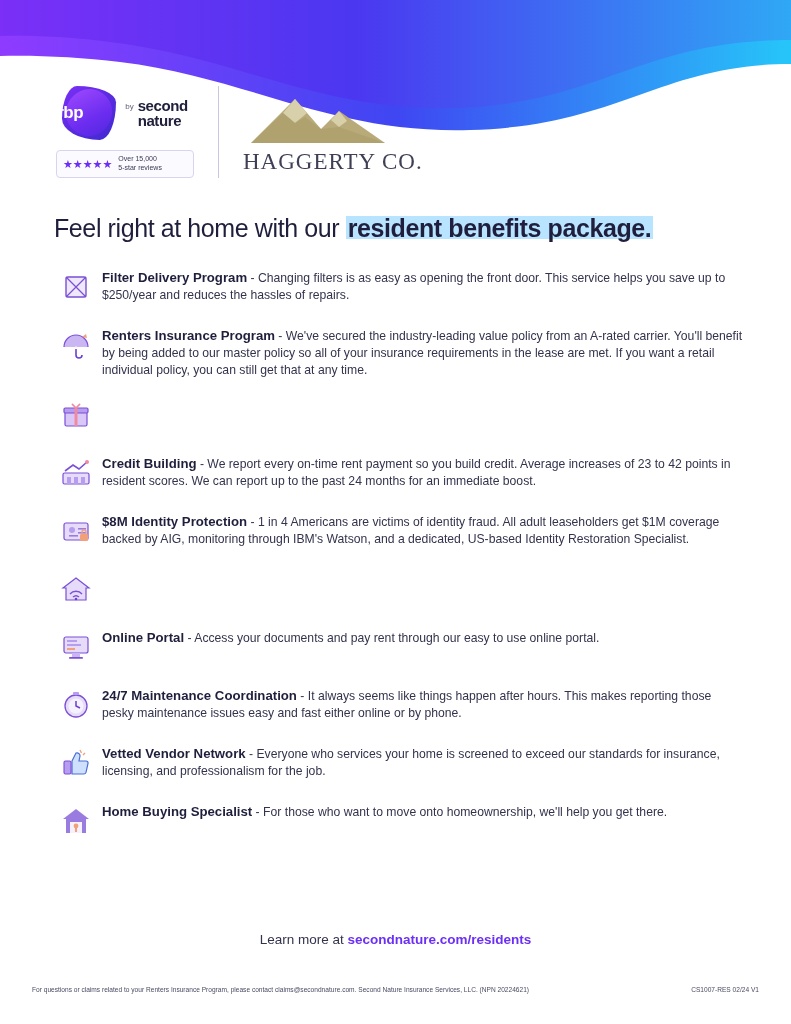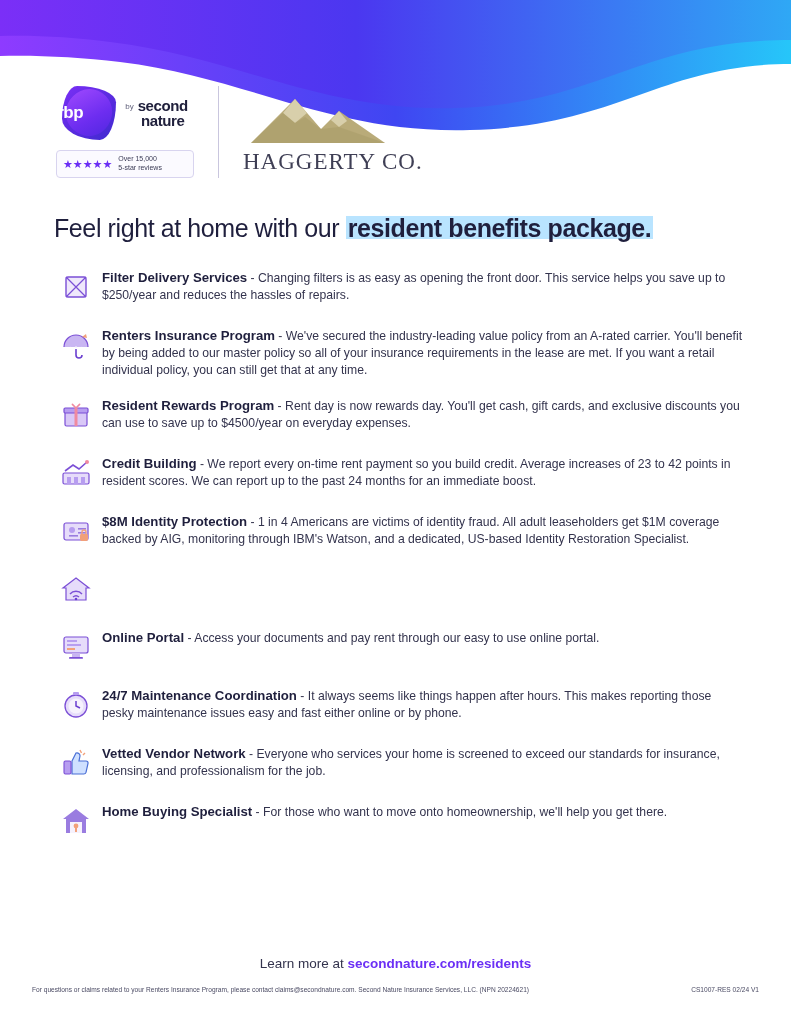--- a/index.html
+++ b/index.html
@@ -80,21 +80,20 @@
     gap: 34px;
   }
   .rbp-badge .rbp-text sup {
     font-size: 8px;
     vertical-align: super;
   }
   .sn-lock {
     display: flex;
     align-items: flex-start;
     gap: 4px;
-    text-align: center;
   }
   .sn-by {
     font-size: 8px;
     color: #5f5f7a;
     margin-top: 4px;
   }
   .sn-name {
     line-height: 1.02;
     font-size: 15px;
     font-weight: bold;
@@ -189,21 +188,21 @@
   }
   .btext b {
     font-size: 13.2px;
     color: #1f1f3d;
     font-weight: bold;
   }
 
   
   .learn {
     position: absolute;
-    top: 956px;
+    top: 932px;
     left: 0;
     width: 791px;
     text-align: center;
     font-size: 13.5px;
     color: #33334d;
   }
   .learn a, .learn .lnk {
     color: #6b2ff5;
     font-weight: bold;
     text-decoration: none;
@@ -290,21 +289,21 @@
 <div class="benefits">
 
   <div class="benefit">
     <div class="bicon">
       <svg width="32" height="32" viewBox="0 0 32 32">
         <rect x="6" y="6" width="20" height="20" rx="2" fill="#efe8fb" stroke="#7b4fd6" stroke-width="1.4"></rect>
         <path d="M6 6 L26 26 M26 6 L6 26" stroke="#7b4fd6" stroke-width="1.2"></path>
       </svg>
     </div>
     <div class="btext">
-      <b>Filter Delivery Services</b><span> - </span><span>Changing filters is as easy as opening the front door. This service helps you save up to $250/year and reduces the hassles of repairs.</span>
+      <b>Filter Delivery Program</b><span> - </span><span>Changing filters is as easy as opening the front door. This service helps you save up to $250/year and reduces the hassles of repairs.</span>
     </div>
   </div>
 
   <div class="benefit">
     <div class="bicon">
       <svg width="32" height="32" viewBox="0 0 32 32">
         <path d="M4 18 A12 12 0 0 1 28 18 Z" fill="#c9b6f2"></path>
         <path d="M4 18 A12 12 0 0 1 28 18" fill="none" stroke="#7b4fd6" stroke-width="1.2"></path>
         <path d="M16 18 L16 26 a3 3 0 0 0 6 0" fill="none" stroke="#6b3fd0" stroke-width="1.6"></path>
         <path d="M10 18 q3 6 6 0 q3 6 6 0" fill="none" stroke="#fff" stroke-width="1.2"></path>
@@ -317,23 +316,20 @@
   </div>
 
   <div class="benefit">
     <div class="bicon">
       <svg width="32" height="32" viewBox="0 0 32 32">
         <rect x="5" y="13" width="22" height="14" rx="1.5" fill="#d9c8f7" stroke="#7b4fd6" stroke-width="1.2"></rect>
         <rect x="4" y="9" width="24" height="5" rx="1.2" fill="#b79df0" stroke="#7b4fd6" stroke-width="1.2"></rect>
         <rect x="14.5" y="9" width="3" height="18" fill="#f08aa0"></rect>
         <path d="M16 9 q-6 -6 -2 -2 M16 9 q6 -6 2 -2" stroke="#f08aa0" stroke-width="1.6" fill="none"></path>
       </svg>
-    </div>
-    <div class="btext">
-      <b>Resident Rewards Program</b><span> - </span><span>Rent day is now rewards day. You'll get cash, gift cards, and exclusive discounts you can use to save up to $4500/year on everyday expenses.</span>
     </div>
   </div>
 
   <div class="benefit">
     <div class="bicon">
       <svg width="34" height="32" viewBox="0 0 34 32">
         <rect x="4" y="16" width="26" height="11" rx="1.5" fill="#e6dcfa" stroke="#7b4fd6" stroke-width="1.2"></rect>
         <rect x="8" y="20" width="4" height="7" fill="#b79df0"></rect>
         <rect x="15" y="20" width="4" height="7" fill="#b79df0"></rect>
         <rect x="22" y="20" width="4" height="7" fill="#b79df0"></rect>

